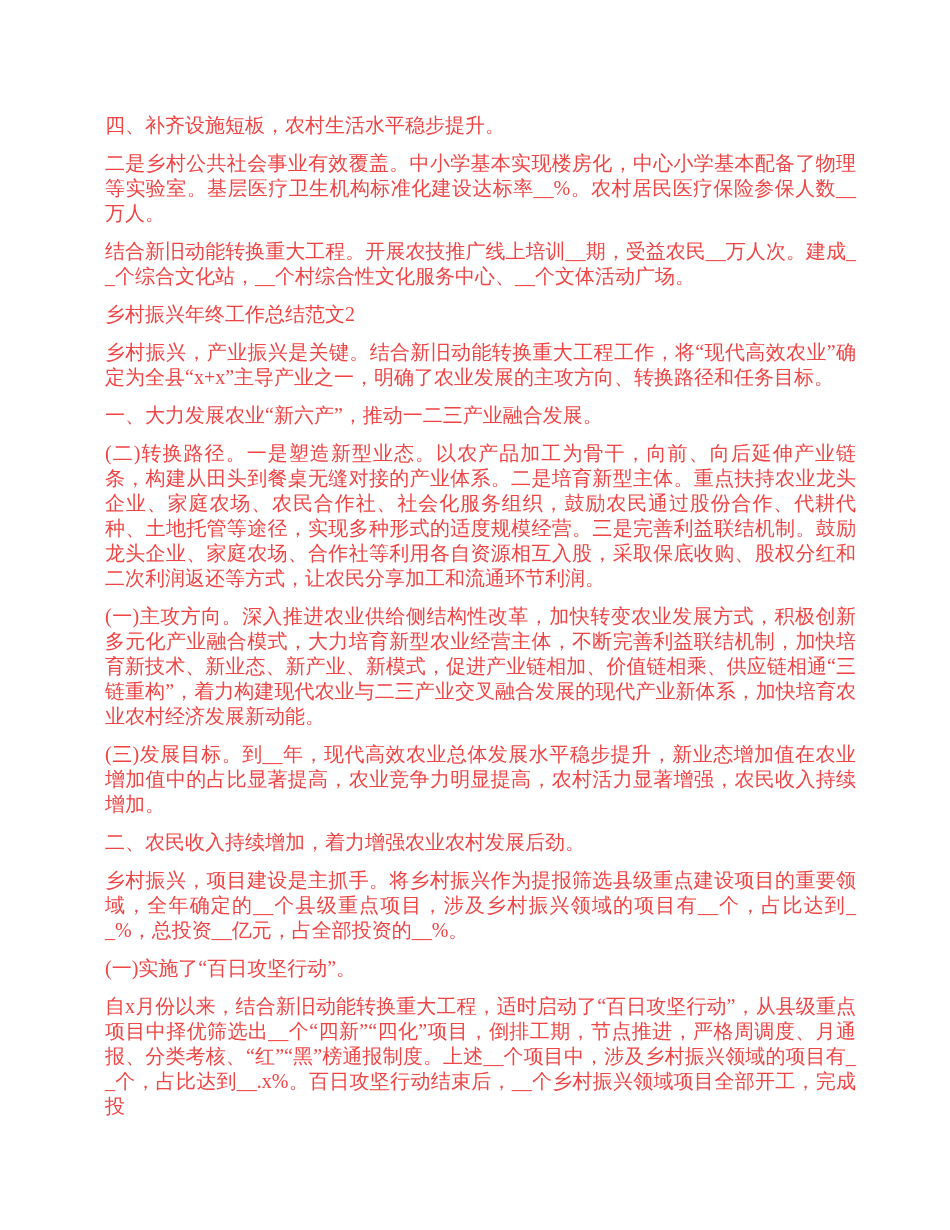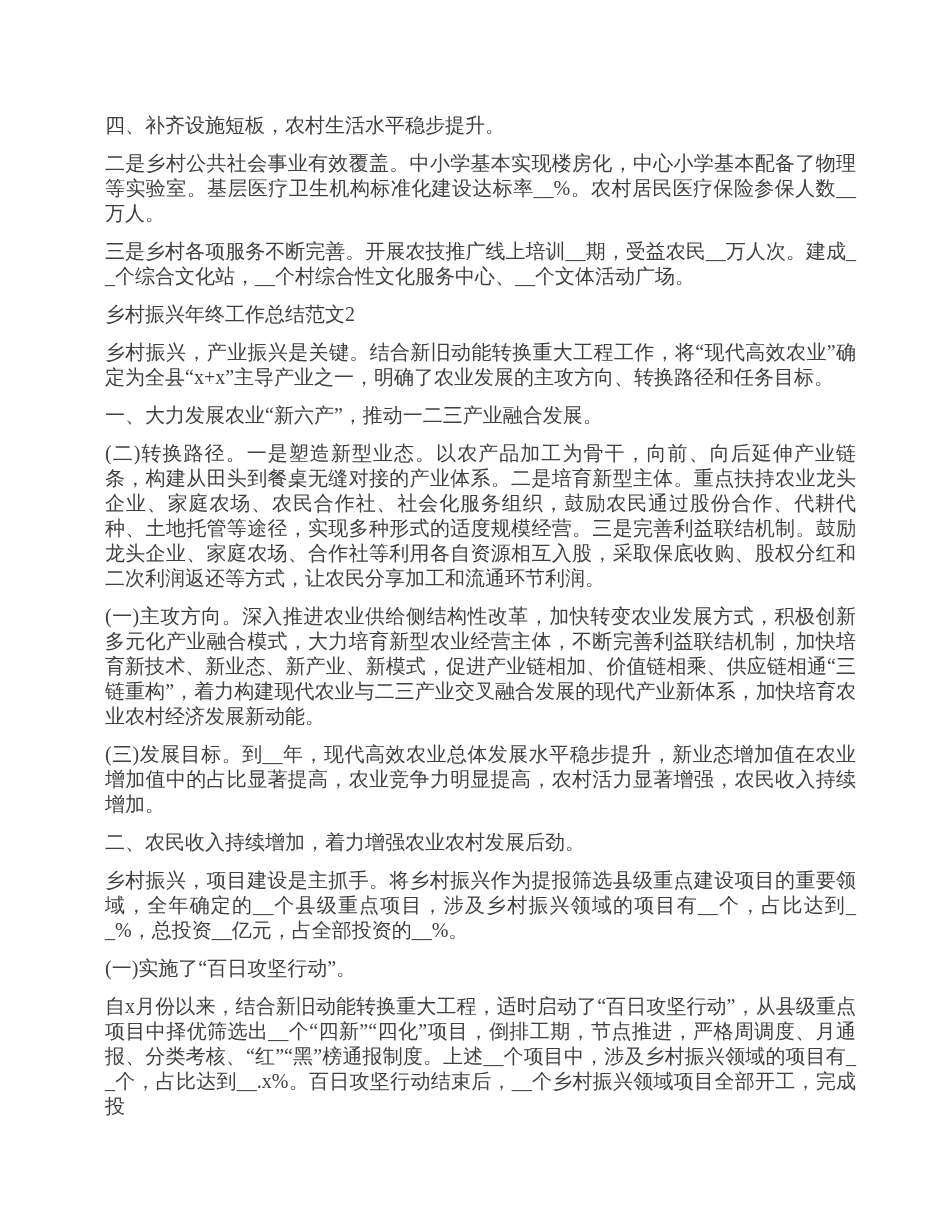--- a/index.html
+++ b/index.html
@@ -12,35 +12,35 @@
     width: 950px;
     min-height: 1230px;
     background: #ffffff;
     box-sizing: border-box;
     padding: 113px 94px 100px 105px;
   }
   .doc-body p {
     font-family: "Liberation Serif", "DejaVu Serif", serif;
     font-size: 20px;
     line-height: 25px;
-    color: #404040;
+    color: #ef4444;
     margin: 0 0 13px 0;
     text-align: justify;
     word-break: break-all;
     overflow-wrap: break-word;
   }
 </style>
 </head>
 <body>
 
 <div class="page">
   <div class="doc-body">
     <p>四、补齐设施短板，农村生活水平稳步提升。</p>
     <p>二是乡村公共社会事业有效覆盖。中小学基本实现楼房化，中心小学基本配备了物理等实验室。基层医疗卫生机构标准化建设达标率__%。农村居民医疗保险参保人数__万人。</p>
-    <p>三是乡村各项服务不断完善。开展农技推广线上培训__期，受益农民__万人次。建成__个综合文化站，__个村综合性文化服务中心、__个文体活动广场。</p>
+    <p>结合新旧动能转换重大工程。开展农技推广线上培训__期，受益农民__万人次。建成__个综合文化站，__个村综合性文化服务中心、__个文体活动广场。</p>
     <p>乡村振兴年终工作总结范文2</p>
     <p>乡村振兴，产业振兴是关键。结合新旧动能转换重大工程工作，将“现代高效农业”确定为全县“x+x”主导产业之一，明确了农业发展的主攻方向、转换路径和任务目标。</p>
     <p>一、大力发展农业“新六产”，推动一二三产业融合发展。</p>
     <p>(二)转换路径。一是塑造新型业态。以农产品加工为骨干，向前、向后延伸产业链条，构建从田头到餐桌无缝对接的产业体系。二是培育新型主体。重点扶持农业龙头企业、家庭农场、农民合作社、社会化服务组织，鼓励农民通过股份合作、代耕代种、土地托管等途径，实现多种形式的适度规模经营。三是完善利益联结机制。鼓励龙头企业、家庭农场、合作社等利用各自资源相互入股，采取保底收购、股权分红和二次利润返还等方式，让农民分享加工和流通环节利润。</p>
     <p>(一)主攻方向。深入推进农业供给侧结构性改革，加快转变农业发展方式，积极创新多元化产业融合模式，大力培育新型农业经营主体，不断完善利益联结机制，加快培育新技术、新业态、新产业、新模式，促进产业链相加、价值链相乘、供应链相通“三链重构”，着力构建现代农业与二三产业交叉融合发展的现代产业新体系，加快培育农业农村经济发展新动能。</p>
     <p>(三)发展目标。到__年，现代高效农业总体发展水平稳步提升，新业态增加值在农业增加值中的占比显著提高，农业竞争力明显提高，农村活力显著增强，农民收入持续增加。</p>
     <p>二、农民收入持续增加，着力增强农业农村发展后劲。</p>
     <p>乡村振兴，项目建设是主抓手。将乡村振兴作为提报筛选县级重点建设项目的重要领域，全年确定的__个县级重点项目，涉及乡村振兴领域的项目有__个，占比达到__%，总投资__亿元，占全部投资的__%。</p>
     <p>(一)实施了“百日攻坚行动”。</p>
     <p>自x月份以来，结合新旧动能转换重大工程，适时启动了“百日攻坚行动”，从县级重点项目中择优筛选出__个“四新”“四化”项目，倒排工期，节点推进，严格周调度、月通报、分类考核、“红”“黑”榜通报制度。上述__个项目中，涉及乡村振兴领域的项目有__个，占比达到__.x%。百日攻坚行动结束后，__个乡村振兴领域项目全部开工，完成投</p>

